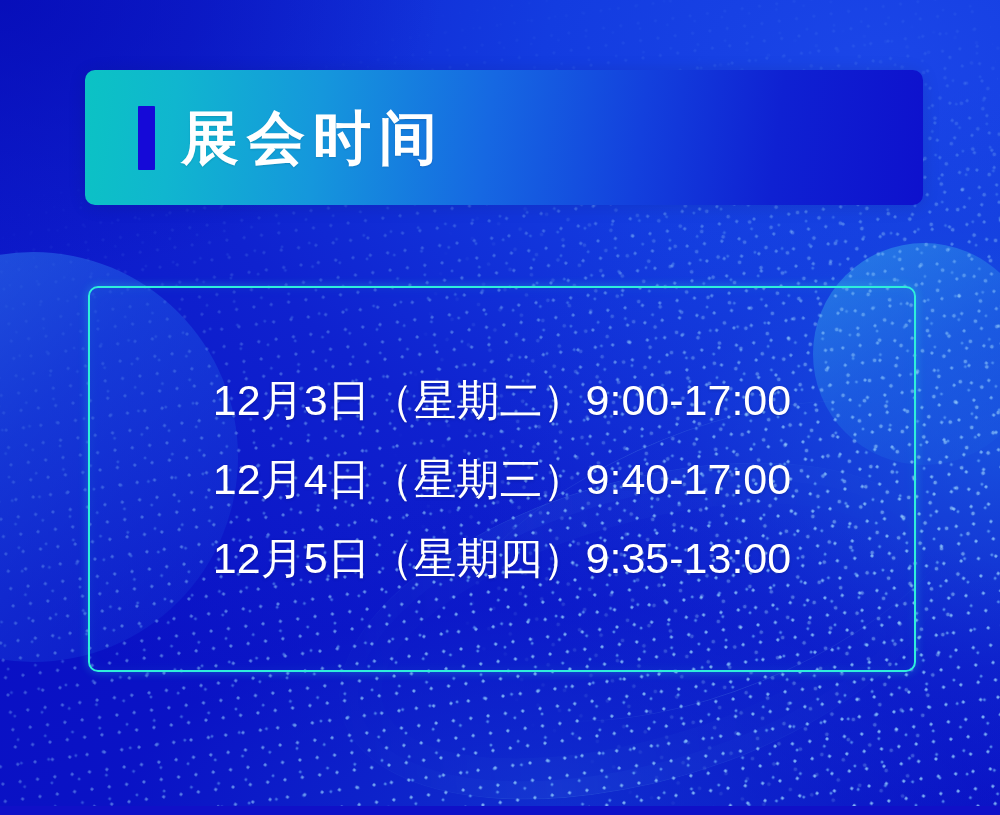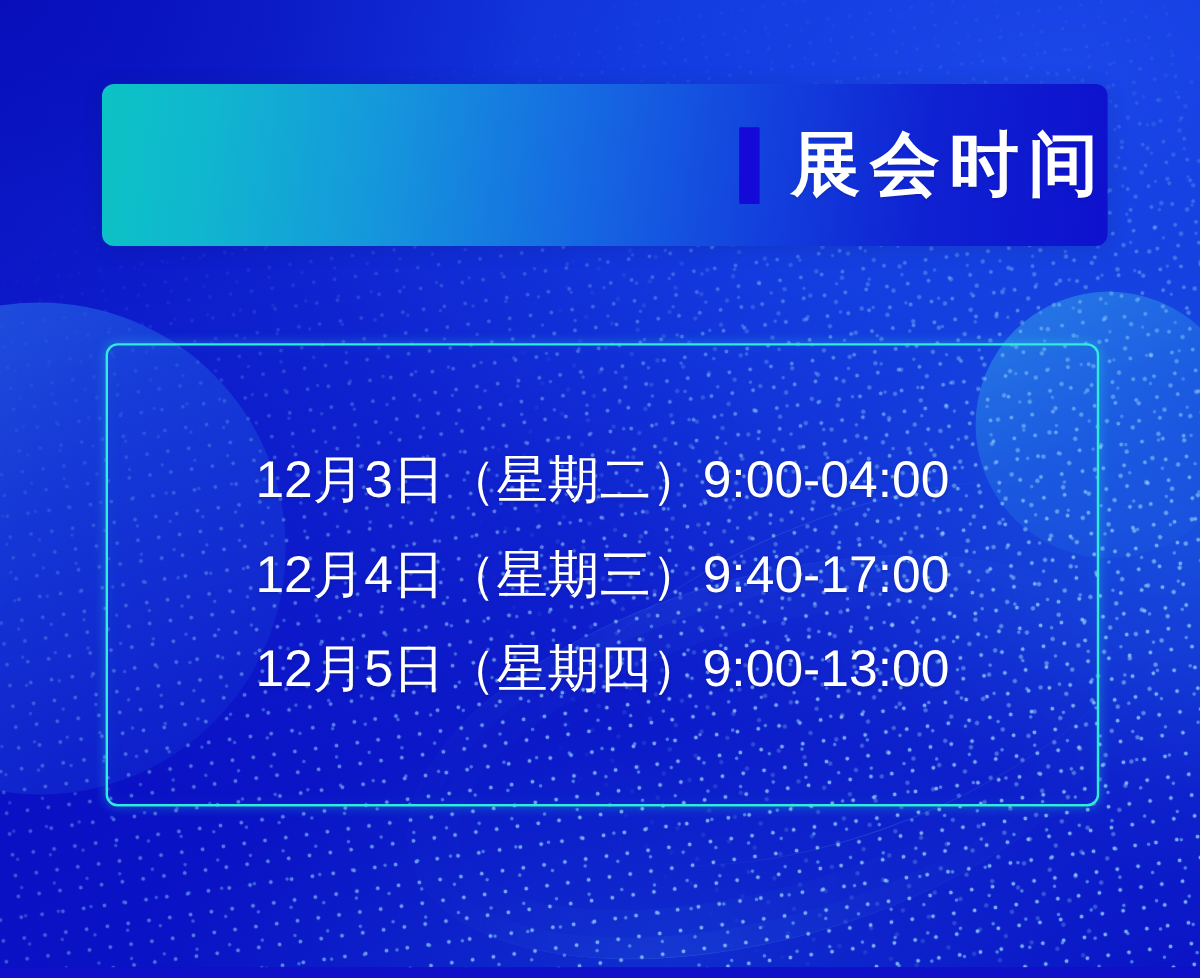--- a/index.html
+++ b/index.html
@@ -118,21 +118,20 @@
   
   .header-banner {
     position: absolute;
     left: 85px; top: 70px;
     width: 838px; height: 135px;
     border-radius: 10px;
     background: linear-gradient(97deg, #0bc3c4 0%, #10b6cf 11%, #1597dc 28%, #1668e2 48%, #1340dd 66%, #0f21d2 82%, #0e11cd 100%);
     display: flex;
     align-items: center;
     box-shadow: 0 2px 18px rgba(0,0,0,0.10);
-    justify-content: flex-end;
   }
   .accent-bar {
     width: 17px; height: 64px;
     margin-left: 53px;
     background: #1509d8;
     border-radius: 1px;
     flex: 0 0 auto;
   }
   .banner-title {
     margin-left: 26px;
@@ -195,20 +194,20 @@
   <div class="swirl"></div>
   <div class="swirl2"></div>
 
   <div class="header-banner">
     <div class="accent-bar"></div>
     <div class="banner-title">展会时间</div>
   </div>
 
   <div class="content-frame">
     <ul class="schedule-list">
-      <li class="schedule-row">12月3日（星期二）9:00-04:00</li>
+      <li class="schedule-row">12月3日（星期二）9:00-17:00</li>
       <li class="schedule-row">12月4日（星期三）9:40-17:00</li>
-      <li class="schedule-row">12月5日（星期四）9:00-13:00</li>
+      <li class="schedule-row">12月5日（星期四）9:35-13:00</li>
     </ul>
   </div>
 
   <div class="bottom-strip"></div>
 </div>
 
 </body></html>

